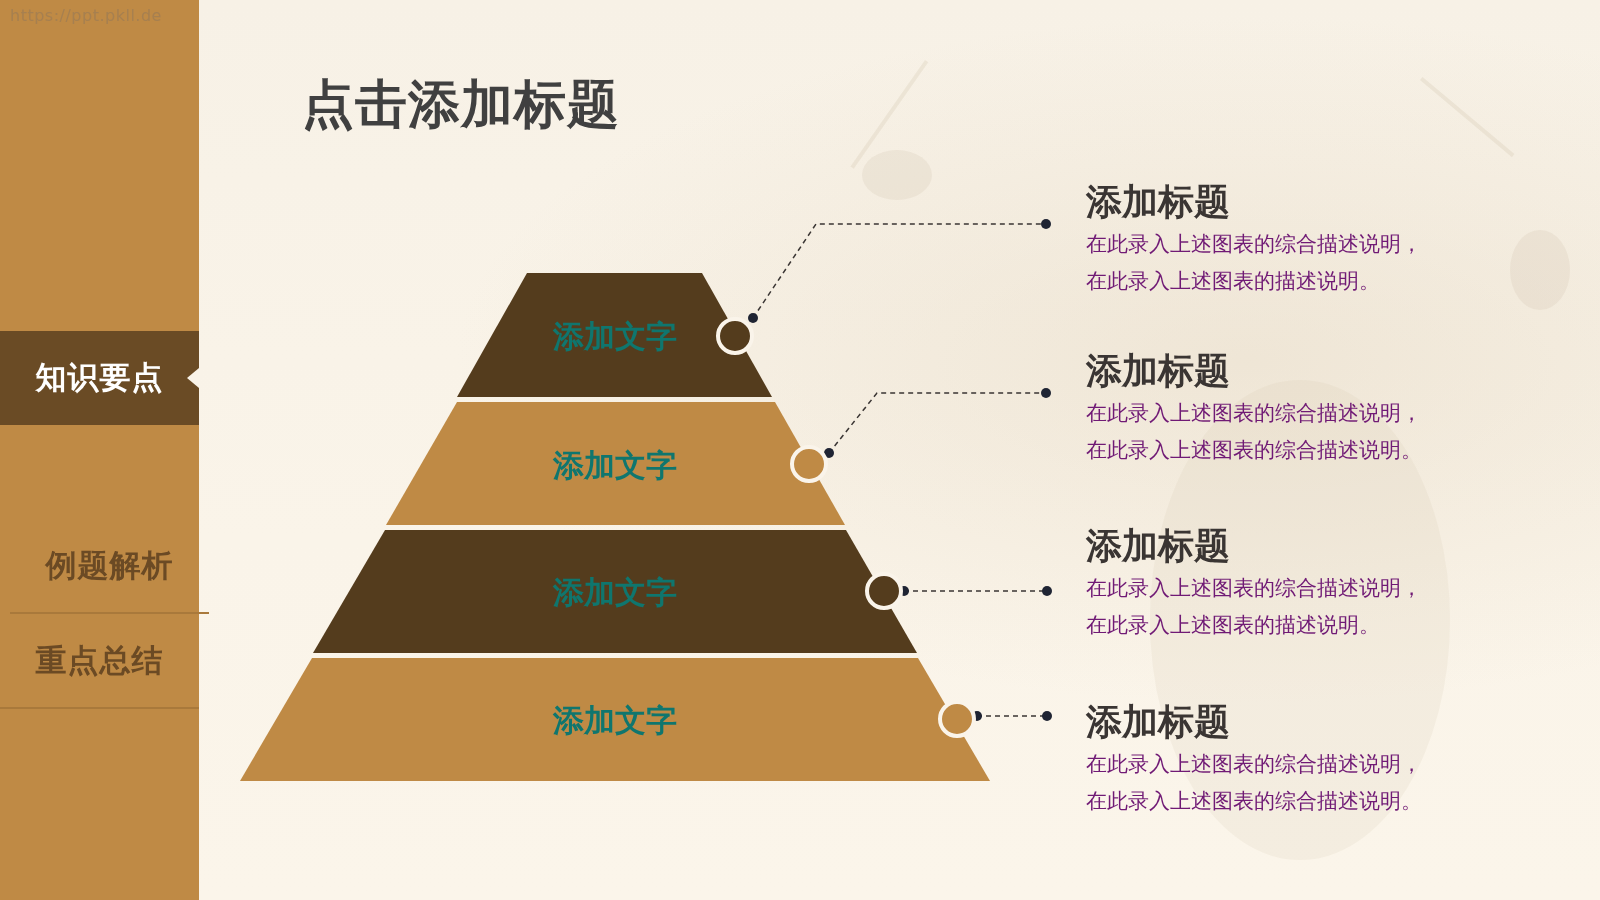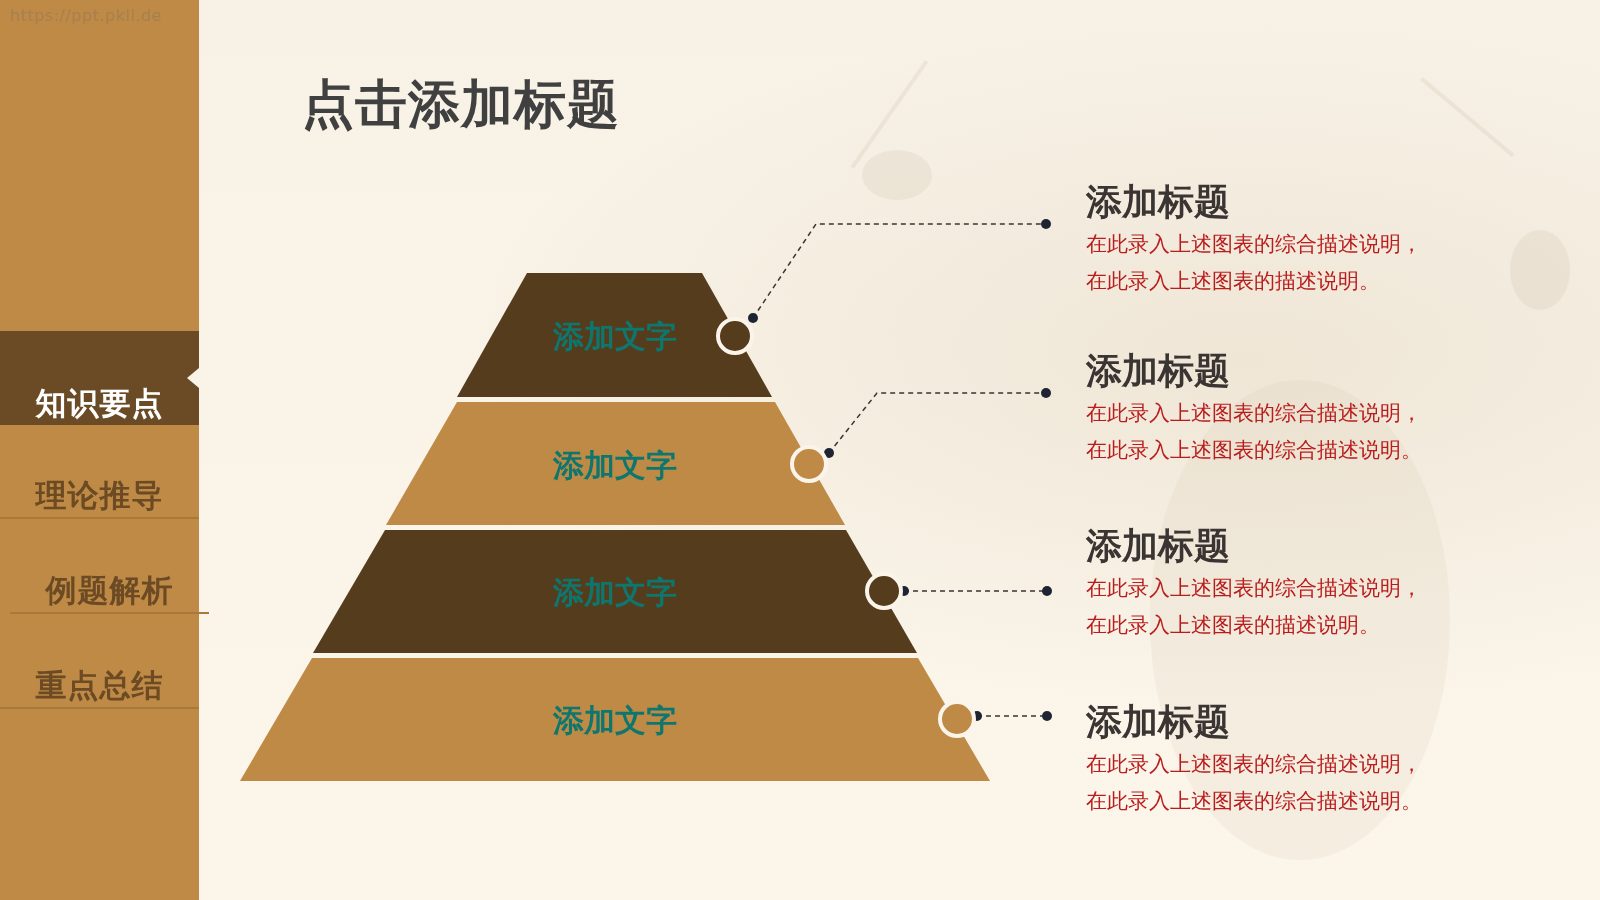--- a/index.html
+++ b/index.html
@@ -29,21 +29,21 @@
       font-size: 16px; color: rgba(120,110,100,0.35);
       z-index: 5; letter-spacing: 0.5px;
     }
     .sidebar {
       position: absolute; left: 0; top: 0; width: 199px; height: 900px;
       background: #bf8a45;
       z-index: 2;
     }
     .nav-item {
       position: absolute; left: 0; width: 199px; height: 94px;
-      display: flex; align-items: flex-end; justify-content: center;
+      display: flex; align-items: center; justify-content: center;
       font-size: 31px; font-weight: bold; color: #6b4a24;
       letter-spacing: 1px;
       border-bottom: 2px solid #a9793b;
       cursor: pointer;
     }
     .nav-item.active {
       background: #6a4b25; color: #ffffff;
       border-bottom: none;
     }
     .nav-item.active::after {
@@ -66,43 +66,40 @@
       z-index: 4;
     }
     .info {
       position: absolute; left: 1086px; z-index: 4;
     }
     .info-title {
       font-size: 36px; font-weight: bold; color: #3a3533;
       line-height: 44px;
     }
     .info-desc {
-      font-size: 21px; color: #b91c1c; line-height: 37px;
+      font-size: 21px; color: #701a75; line-height: 37px;
       margin-top: 2px;
     }
   </style>
 </head>
 <body>
 
 <div class="bg">
   <div class="bg-note" style="left:862px;top:150px;width:70px;height:50px;"></div>
   <div class="bg-stem" style="left:925px;top:60px;width:4px;height:130px;transform:rotate(35deg);"></div>
   <div class="bg-note" style="left:1510px;top:230px;width:60px;height:80px;"></div>
   <div class="bg-stem" style="left:1420px;top:80px;width:4px;height:120px;transform:rotate(-50deg);"></div>
   <div class="bg-note" style="left:1150px;top:380px;width:300px;height:480px;background:rgba(210,195,170,0.15);"></div>
 </div>
 
 <div class="watermark">https://ppt.pkll.de</div>
 
 <div class="sidebar">
   <div class="nav-item active" style="top:331px;">
     <span>知识要点</span>
-  </div>
-  <div class="nav-item" style="top:425px;">
-    <span>理论推导</span>
   </div>
   <div class="nav-item" style="top:520px;margin-left:10px;">
     <span>例题解析</span>
   </div>
   <div class="nav-item" style="top:615px;">
     <span>重点总结</span>
   </div>
 </div>
 
 <div class="page-title">点击添加标题</div>

